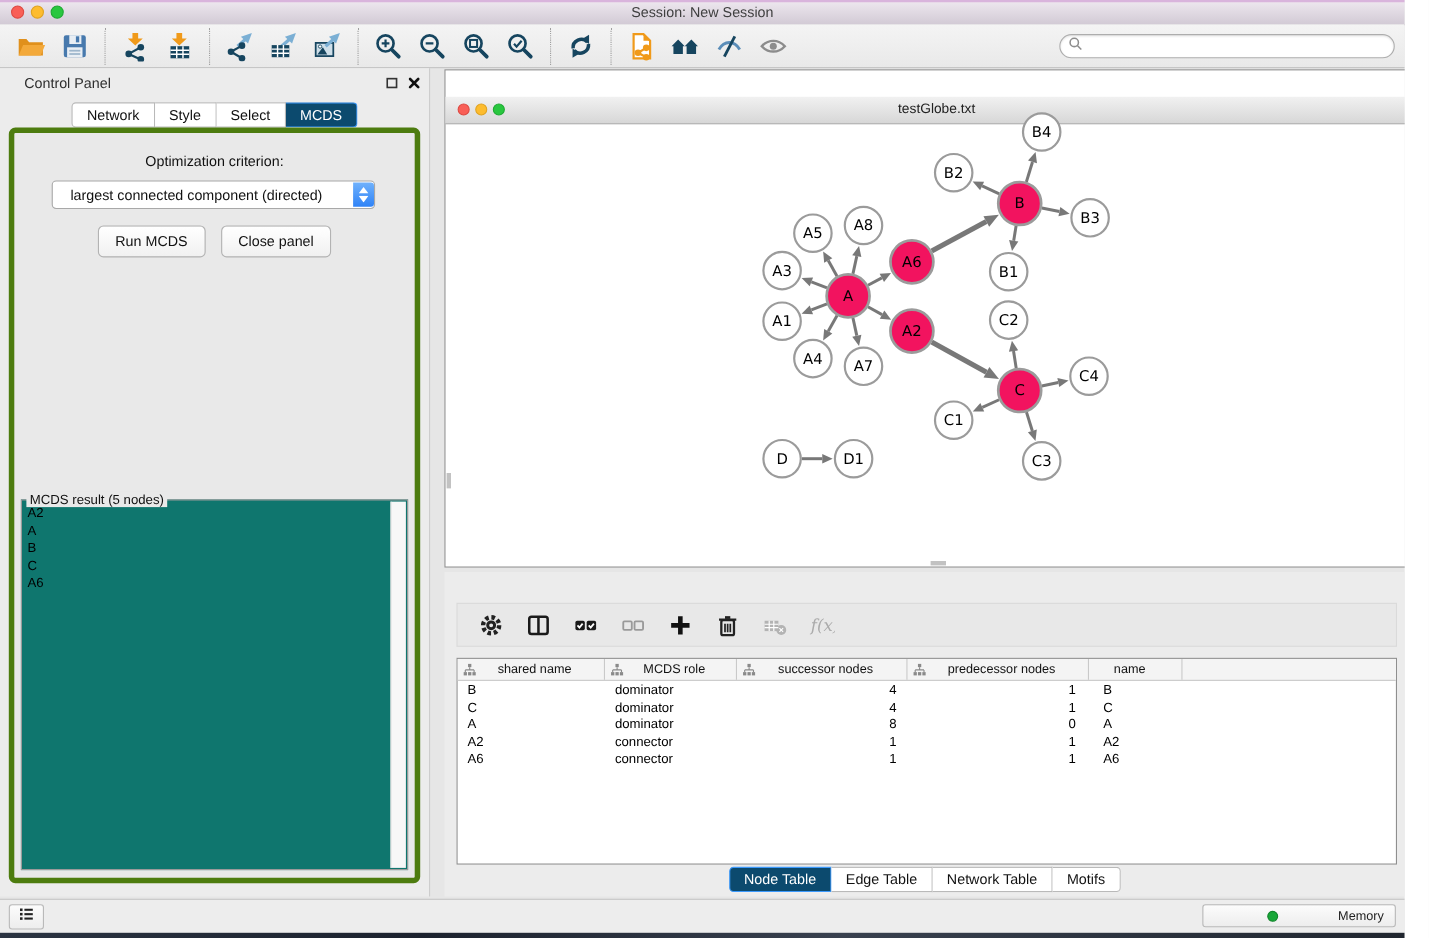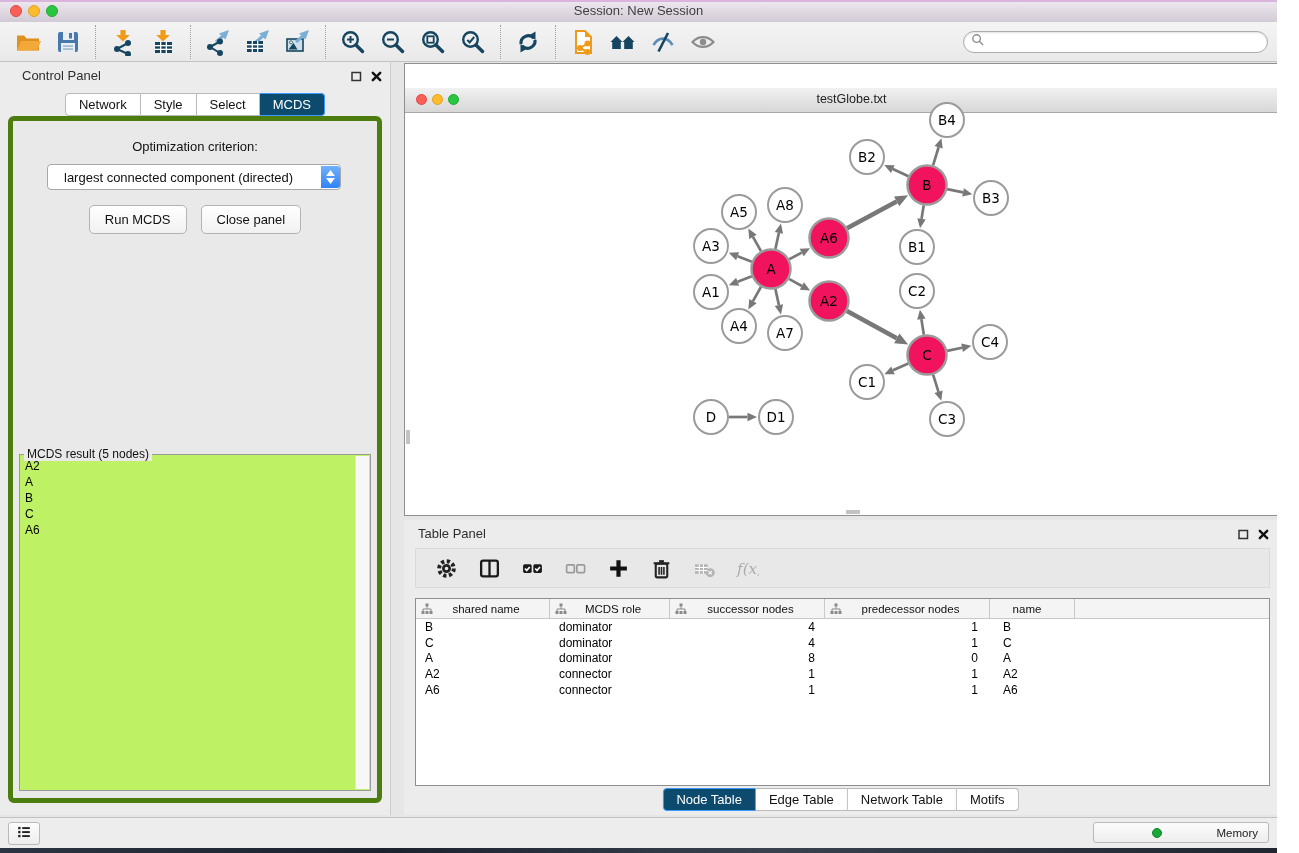--- a/index.html
+++ b/index.html
@@ -30,21 +30,21 @@
   .tab:first-child{border-left-width:1px;border-radius:4px 0 0 4px;}
   .tab:last-child{border-radius:0 4px 4px 0;}
   .tab.active{background:#0c4a6e;border-color:#3b99fc;color:#fff;text-align:center;}
   .cp-content{position:absolute;top:54px;left:8px;right:8px;bottom:12px;background:#e9e9e9;border:5px solid #4d7c0f;border-radius:6px;}
   .opt-label{position:absolute;top:18px;left:0;right:0;text-align:center;font-size:13px;color:#111;}
   .cp-select{position:absolute;top:43px;left:34px;right:36px;height:24px;background:#fff;border:1px solid #a8a8a8;border-radius:4px;display:flex;align-items:center;}
   .cp-select .sel-text{flex:1;font-size:13px;padding-left:16px;color:#111;white-space:nowrap;overflow:hidden;}
   .sel-stepper{width:19px;height:22px;margin:0;border-radius:0 3px 3px 0;background:linear-gradient(#6fb1fc,#2f83f7);display:flex;flex-direction:column;align-items:center;justify-content:center;gap:2px;}
   .cp-buttons{position:absolute;top:84px;left:0;right:0;display:flex;justify-content:center;gap:14px;}
   .btn{font-size:13px;padding:6px 15px;background:linear-gradient(#ffffff,#f1f1f1);border:1px solid #b3b3b3;border-radius:5px;color:#111;}
-  .mcds-box{position:absolute;left:6px;right:6px;top:333px;bottom:7px;background:#bef264;border:1px solid #9a9a9a;}
+  .mcds-box{position:absolute;left:6px;right:6px;top:333px;bottom:7px;background:#0f766e;border:1px solid #9a9a9a;}
   .mcds-legend{position:absolute;top:-8px;left:4px;font-size:12px;color:#111;background:#e9e9e9;padding:0 3px;}
   .mcds-list{margin:0;padding:3px 0 0 5px;list-style:none;font-size:12px;line-height:16px;color:#000;}
   .mcds-scroll{position:absolute;top:1px;bottom:1px;right:1px;width:13px;background:#f7f7f7;border-left:1px solid #e2e2e2;}
 
   
   .nw{position:absolute;left:404px;top:63px;width:895px;height:453px;background:#fff;border:1px solid #8f8f8f;box-sizing:border-box;}
   .nw-titlebar{position:relative;height:24px;background:linear-gradient(#f1f1f1,#d7d7d7);border-bottom:1px solid #a8a8a8;margin-top:24px;}
   .nw-titlebar .title{position:absolute;left:0;right:0;top:4px;text-align:center;font-size:12.5px;color:#222;}
   .nw .light{top:6px;width:11px;height:11px;}
   .nw .light.r{left:11px;} .nw .light.y{left:27px;} .nw .light.g{left:43px;}
@@ -393,34 +393,20 @@
           <circle cx="371" cy="329" r="17" fill="#ffffff" stroke="#9b9b9b" stroke-width="2"></circle>
           <text x="371" y="333.5" text-anchor="middle" font-size="13.5" font-family="&quot;DejaVu Sans&quot;, sans-serif" fill="#000">D1</text>
         </svg>
     </div>
     <div class="thumb-v"></div>
     <div class="thumb-h"></div>
     <div class="grip"></div>
   </div>
 
   <div class="tp">
-    <div class="panel-head">
-      <span class="p-title" style="left:14px;">Table Panel</span>
-      <span class="head-icons">
-        <span><svg width="11" height="11" viewBox="0 0 11 11">
-              <rect x="1" y="1.5" width="8.5" height="8" fill="none" stroke="#333" stroke-width="1.5"></rect>
-            </svg></span>
-        <span><svg width="11" height="11" viewBox="0 0 11 11">
-              <g stroke="#111" stroke-width="2.4" stroke-linecap="round">
-                <line x1="1.8" y1="1.8" x2="9.2" y2="9.2"></line>
-                <line x1="9.2" y1="1.8" x2="1.8" y2="9.2"></line>
-              </g>
-            </svg></span>
-      </span>
-    </div>
     <div class="tp-toolbar" id="tp-toolbar">
         <div class="tp-tool">
           <svg width="23" height="23" viewBox="0 0 22 22">
             <circle cx="11" cy="11" r="7" fill="none" stroke="#222" stroke-width="3.8" stroke-dasharray="3.1 2.4"></circle>
             <circle cx="11" cy="11" r="3" fill="none" stroke="#222" stroke-width="2.6"></circle>
           </svg>
         </div>
         <div class="tp-tool">
           <svg width="23" height="23" viewBox="0 0 22 22">
             <rect x="3" y="3.5" width="16" height="15" rx="2" fill="none" stroke="#1a1a1a" stroke-width="2.2"></rect>

